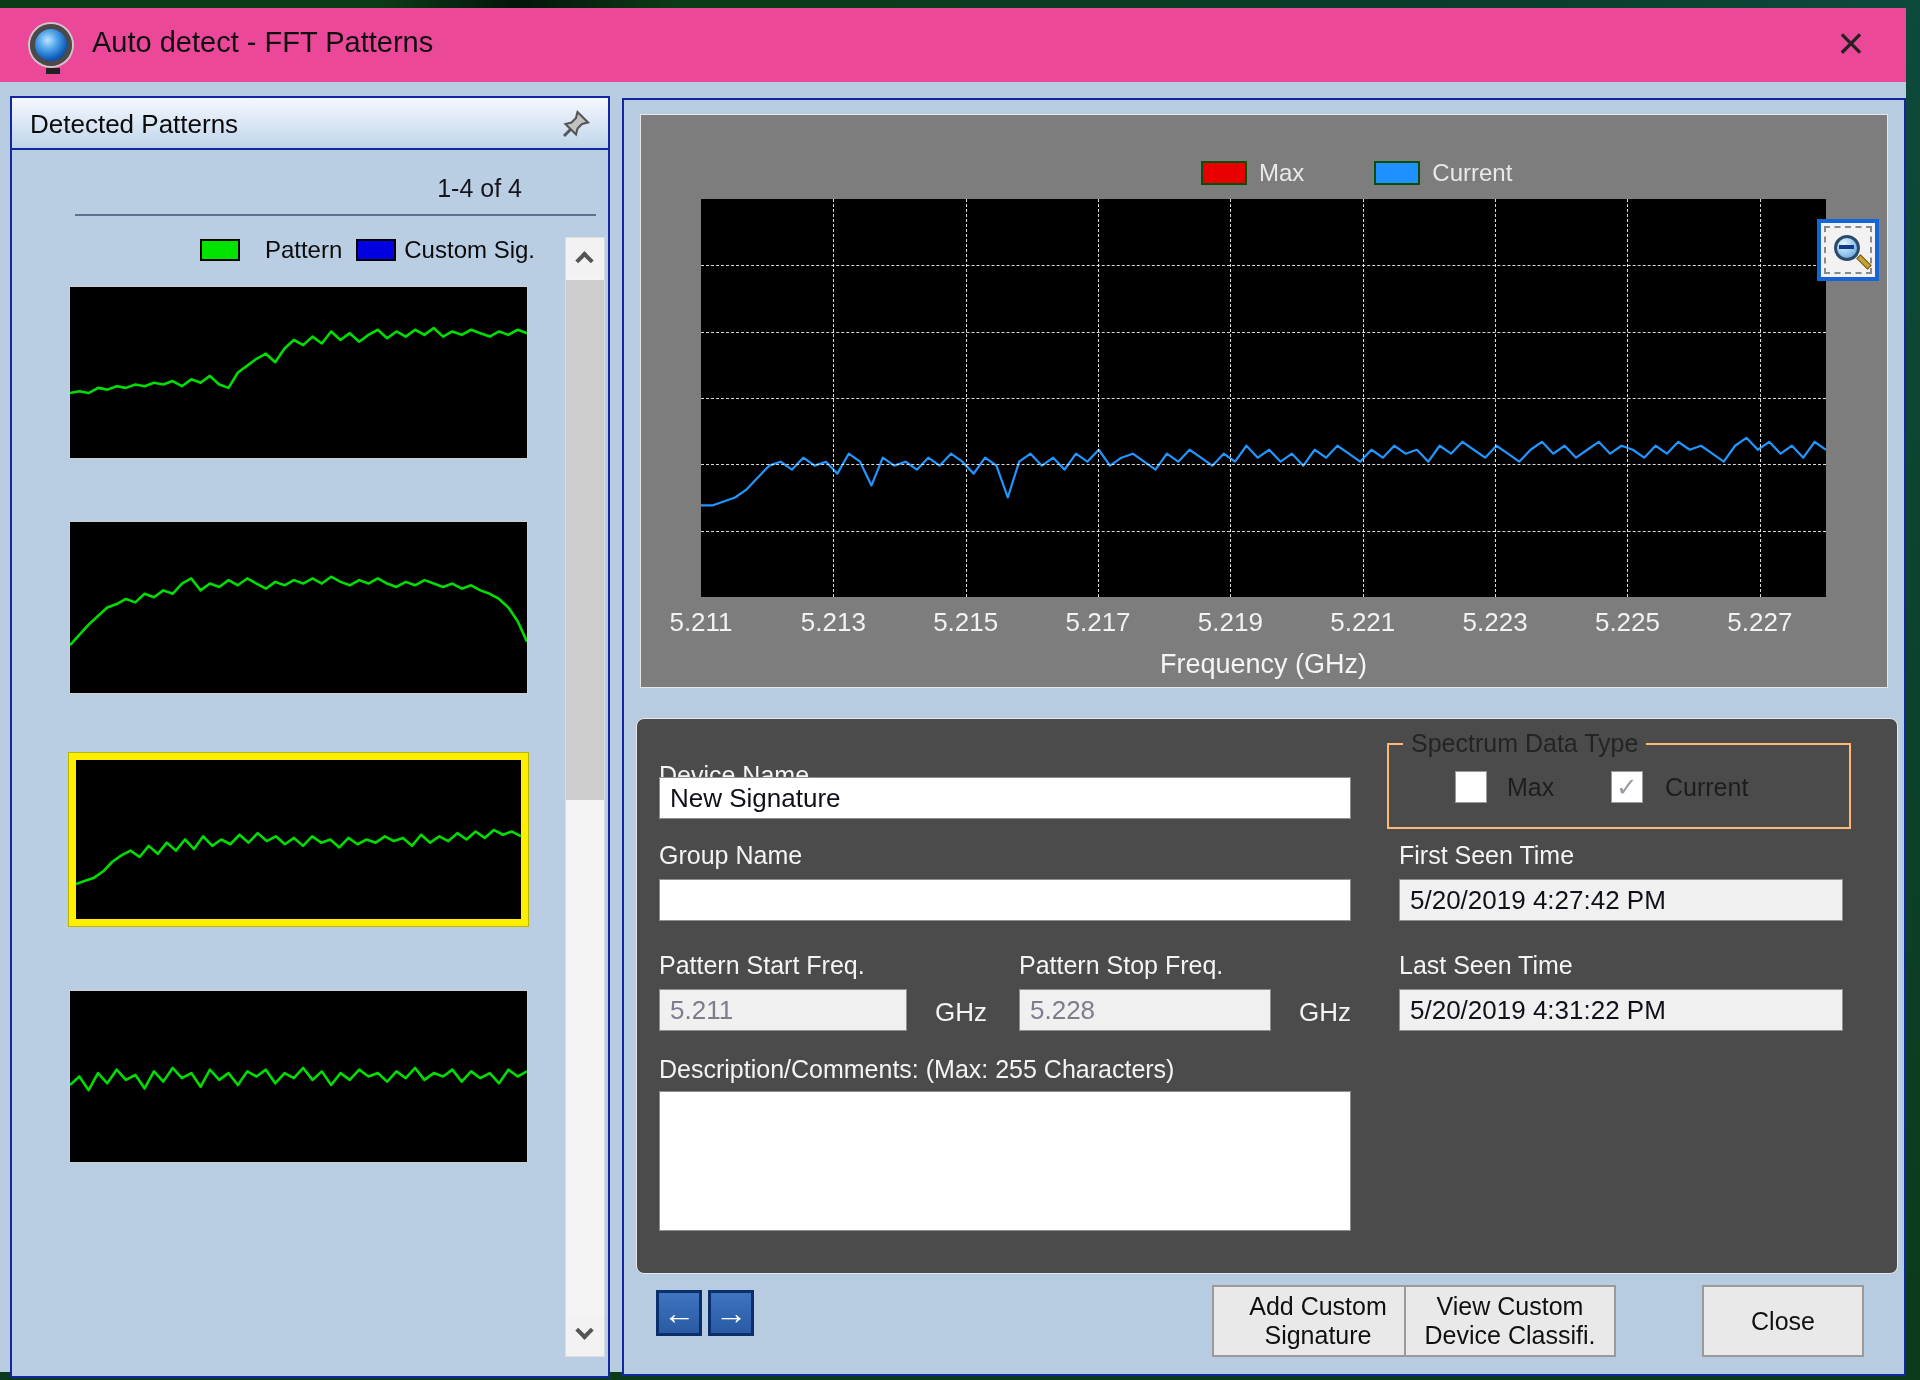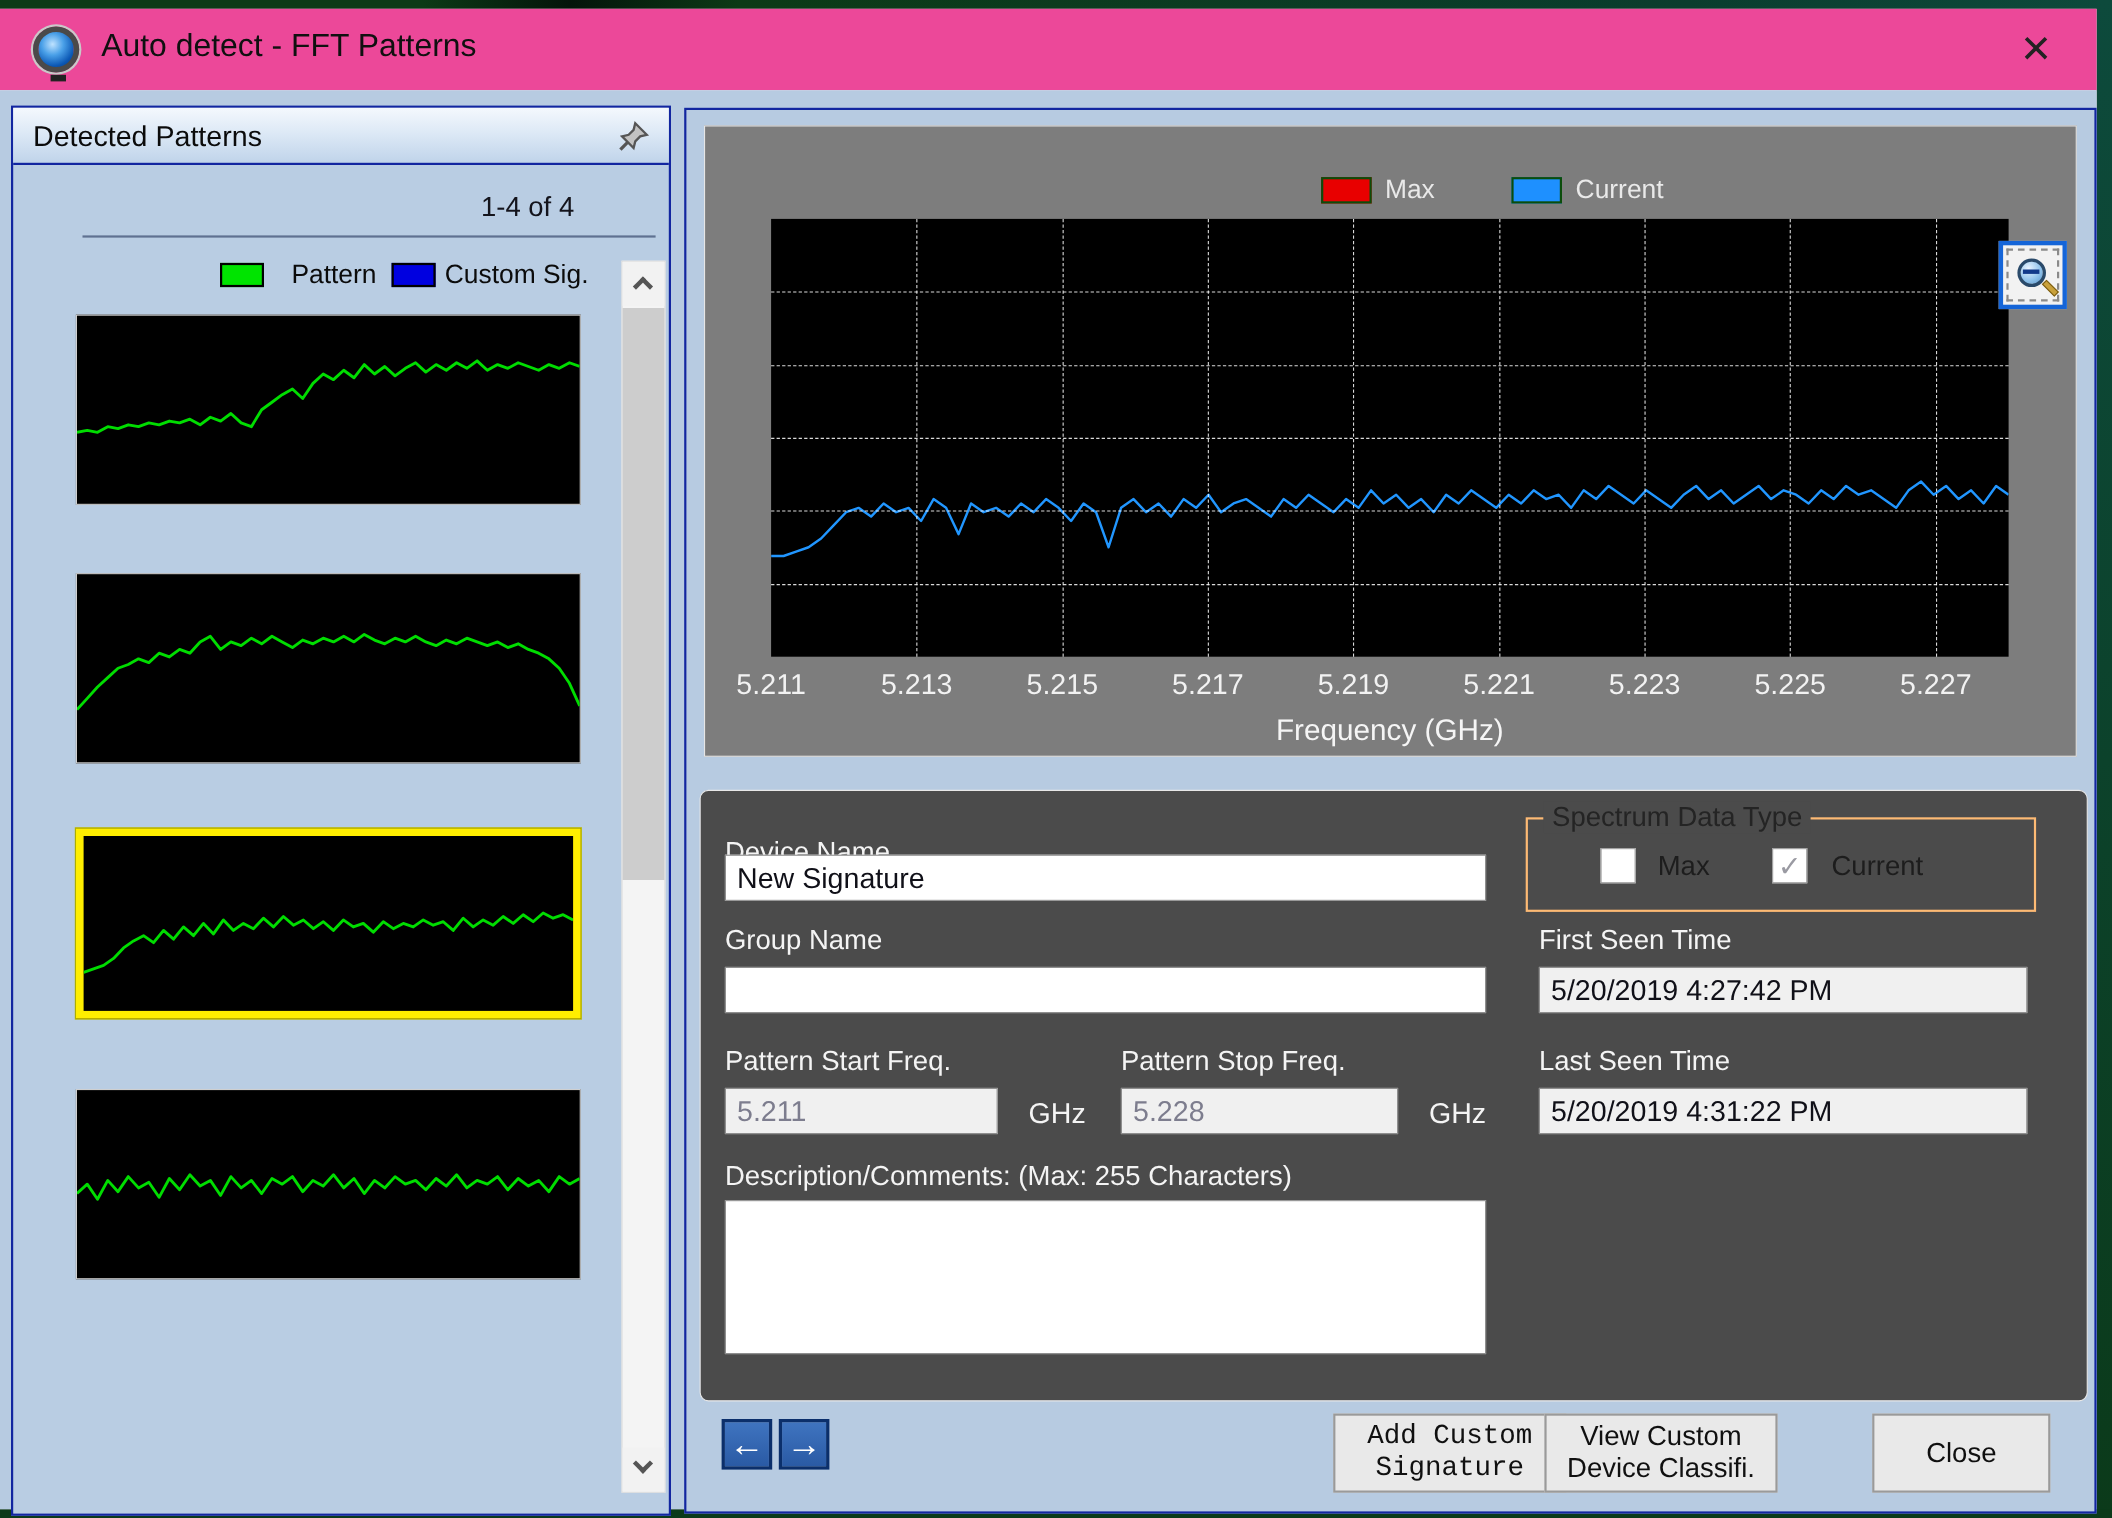--- a/index.html
+++ b/index.html
@@ -237,19 +237,19 @@
           <div class="flabel" style="left:762px;top:232px;">Last Seen Time</div>
           <input class="tin ro" style="left: 762px; top: 270px; width: 444px;" readonly="" value="5/20/2019 4:31:22 PM">
 
           <div class="flabel" style="left:22px;top:336px;">Description/Comments: (Max: 255 Characters)</div>
           <textarea class="desc" style=""></textarea>
         </div>
 
         <div class="nav-btn" style="left:32px;">←</div>
         <div class="nav-btn" style="left:84px;">→</div>
 
-        <div class="big-btn" style="left:588px;width:212px;font-family:Liberation Mono, monospace;">Add Custom Signature</div>
+        <div class="big-btn" style="left:588px;width:212px;">Add Custom Signature</div>
         <div class="big-btn" style="left:780px;width:212px;">View Custom Device Classifi.</div>
         <div class="big-btn" style="left:1078px;width:162px;">Close</div>
       </div>
     </div>
   </div>
 </div>
 
 </body></html>

